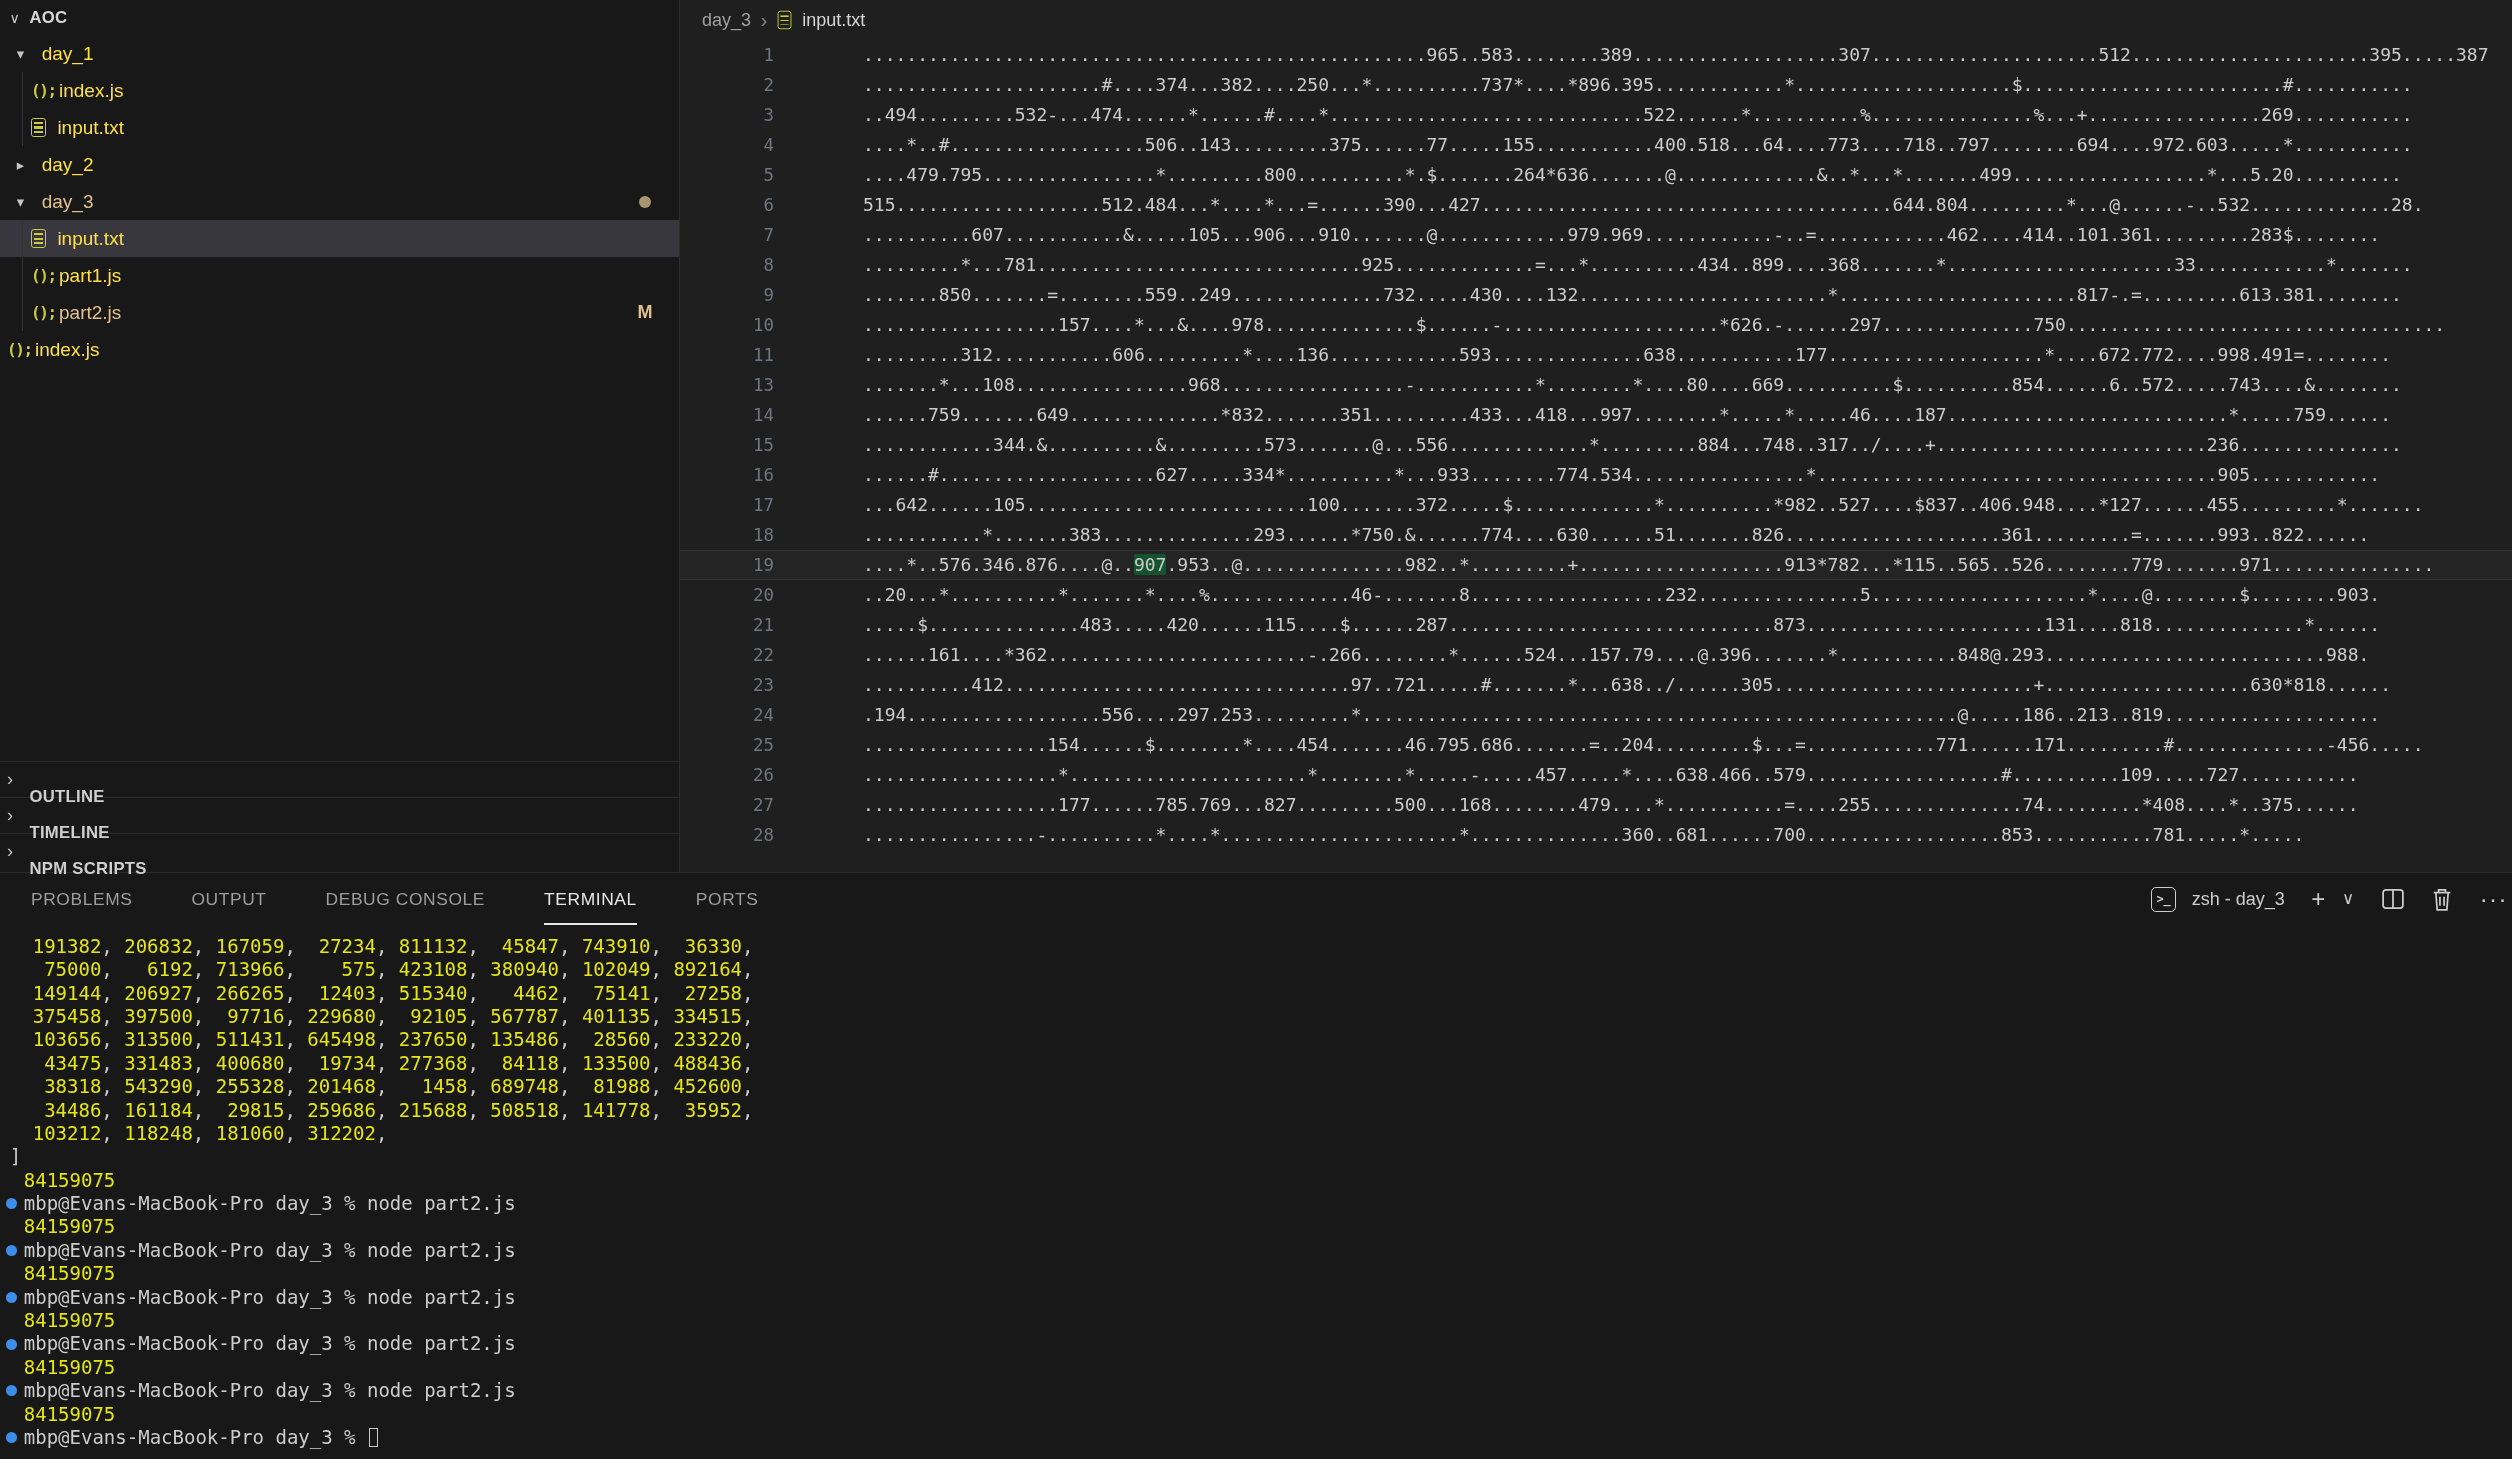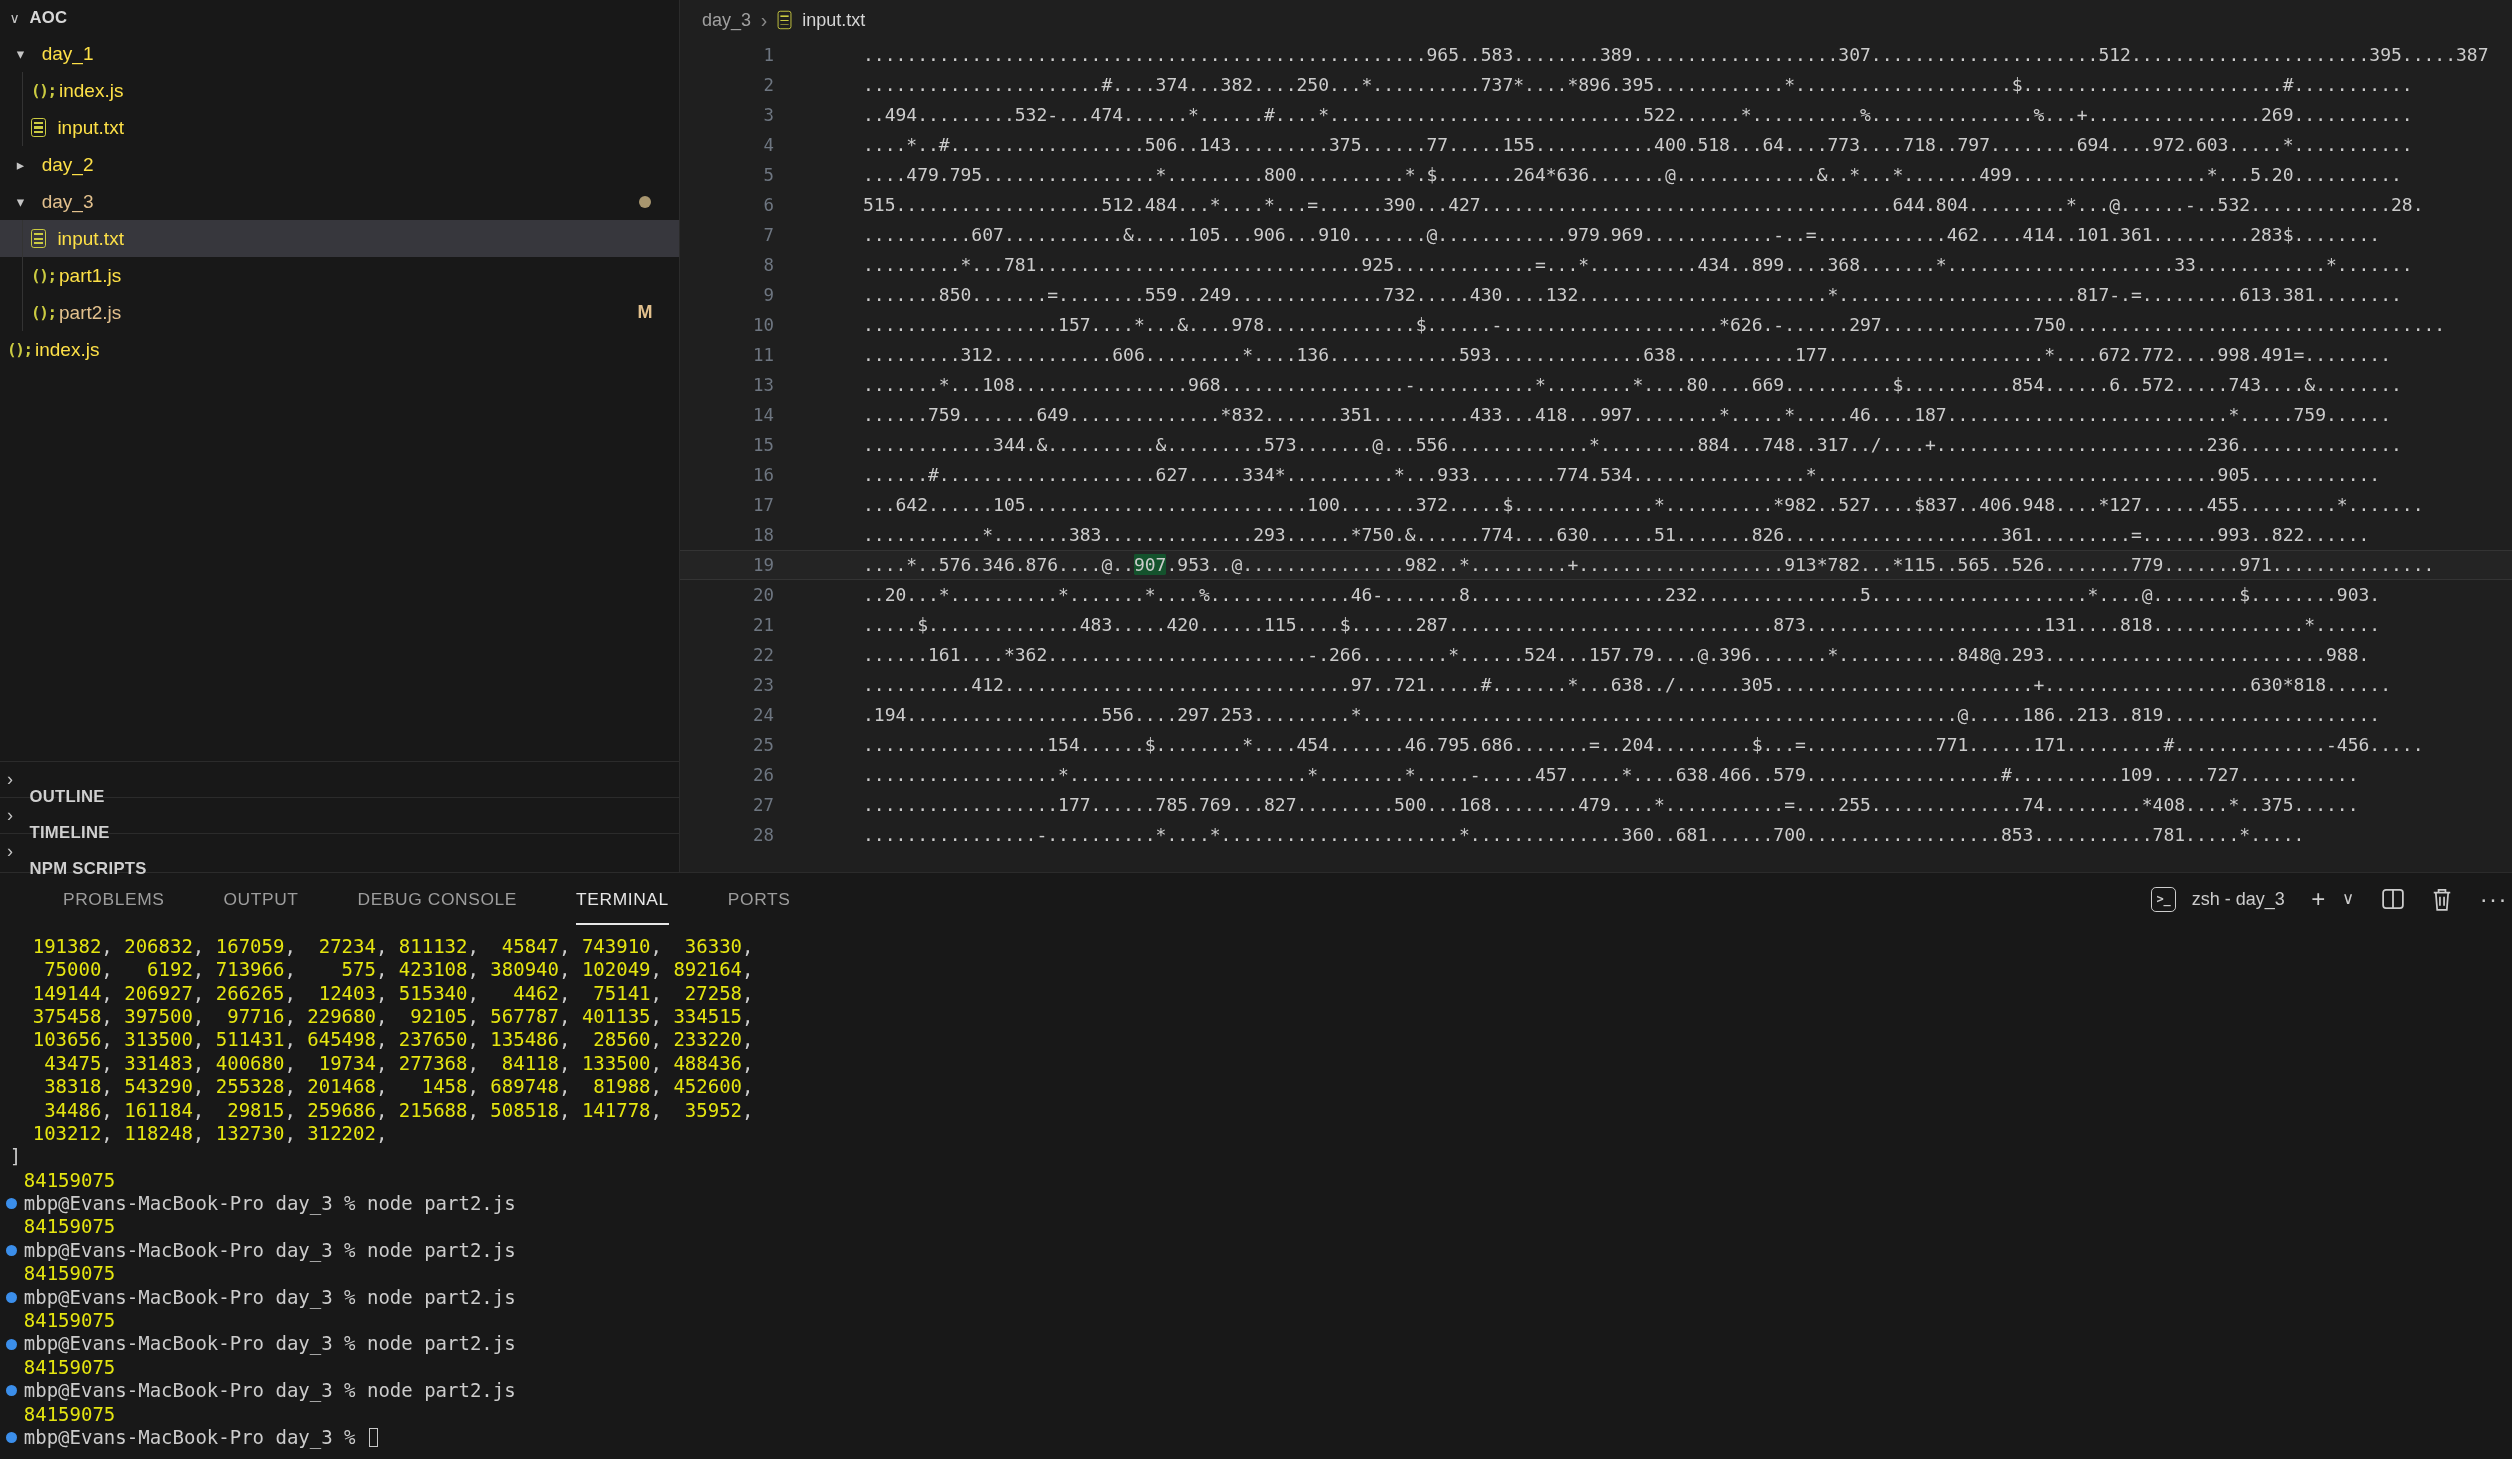--- a/index.html
+++ b/index.html
@@ -47,21 +47,21 @@
   .code { height:833px; overflow:hidden; font-family:"DejaVu Sans Mono",monospace; }
   .line { display:flex; height:30px; line-height:30px; white-space:pre; }
   .ln { width:94px; flex:none; text-align:right; color:var(--lineno,#6e7681); font-size:17.4px; }
   .lt { margin-left:89px; font-size:18px; color:#cccccc; }
   .line.cur { background:#242424; box-shadow:inset 0 0.7px 0 #3a3a3a, inset 0 -0.7px 0 #3a3a3a; }
   .selw { background:#14532d; border-radius:1.4px; }
 
   
   .panel { grid-row:2; grid-column:1 / span 2; background:var(--bg-side,#181818);
     border-top:0.7px solid var(--border,#2b2b2b); overflow:hidden; }
-  .panel-header { height:52px; display:flex; align-items:center; justify-content:space-between;margin-left:32px; }
+  .panel-header { height:52px; display:flex; align-items:center; justify-content:space-between; }
   .ptabs { display:flex; gap:59px; padding-left:31px; height:100%; align-items:stretch; }
   .ptab { display:flex; align-items:center; font-size:17.4px; letter-spacing:0.6px;
     color:var(--dim,#9d9d9d); border-bottom:2.1px solid transparent; padding-top:2.1px; }
   .ptab.on { color:#e7e7e7; border-bottom-color:#e7e7e7; }
   .pactions { display:flex; align-items:center; gap:26.5px; padding-right:4.2px; color:#cccccc; }
   .tbox { width:25px; height:25px; border:1.4px solid #cccccc; border-radius:4.9px; display:flex;
     align-items:center; justify-content:center; font-family:"DejaVu Sans Mono",monospace;
     font-size:12px; font-weight:bold; }
   .term-label { font-size:18px; color:#cccccc; margin-left:-11px; }
   .pic { font-size:24px; line-height:1; cursor:default; }
@@ -215,21 +215,21 @@
     </div>
     <div class="term">
         <div class="tl t-nums"><span>  </span><span class="y">191382</span><span>, </span><span class="y">206832</span><span>, </span><span class="y">167059</span><span>,  </span><span class="y">27234</span><span>, </span><span class="y">811132</span><span>,  </span><span class="y">45847</span><span>, </span><span class="y">743910</span><span>,  </span><span class="y">36330</span><span>,</span></div>
         <div class="tl t-nums"><span>   </span><span class="y">75000</span><span>,   </span><span class="y">6192</span><span>, </span><span class="y">713966</span><span>,    </span><span class="y">575</span><span>, </span><span class="y">423108</span><span>, </span><span class="y">380940</span><span>, </span><span class="y">102049</span><span>, </span><span class="y">892164</span><span>,</span></div>
         <div class="tl t-nums"><span>  </span><span class="y">149144</span><span>, </span><span class="y">206927</span><span>, </span><span class="y">266265</span><span>,  </span><span class="y">12403</span><span>, </span><span class="y">515340</span><span>,   </span><span class="y">4462</span><span>,  </span><span class="y">75141</span><span>,  </span><span class="y">27258</span><span>,</span></div>
         <div class="tl t-nums"><span>  </span><span class="y">375458</span><span>, </span><span class="y">397500</span><span>,  </span><span class="y">97716</span><span>, </span><span class="y">229680</span><span>,  </span><span class="y">92105</span><span>, </span><span class="y">567787</span><span>, </span><span class="y">401135</span><span>, </span><span class="y">334515</span><span>,</span></div>
         <div class="tl t-nums"><span>  </span><span class="y">103656</span><span>, </span><span class="y">313500</span><span>, </span><span class="y">511431</span><span>, </span><span class="y">645498</span><span>, </span><span class="y">237650</span><span>, </span><span class="y">135486</span><span>,  </span><span class="y">28560</span><span>, </span><span class="y">233220</span><span>,</span></div>
         <div class="tl t-nums"><span>   </span><span class="y">43475</span><span>, </span><span class="y">331483</span><span>, </span><span class="y">400680</span><span>,  </span><span class="y">19734</span><span>, </span><span class="y">277368</span><span>,  </span><span class="y">84118</span><span>, </span><span class="y">133500</span><span>, </span><span class="y">488436</span><span>,</span></div>
         <div class="tl t-nums"><span>   </span><span class="y">38318</span><span>, </span><span class="y">543290</span><span>, </span><span class="y">255328</span><span>, </span><span class="y">201468</span><span>,   </span><span class="y">1458</span><span>, </span><span class="y">689748</span><span>,  </span><span class="y">81988</span><span>, </span><span class="y">452600</span><span>,</span></div>
         <div class="tl t-nums"><span>   </span><span class="y">34486</span><span>, </span><span class="y">161184</span><span>,  </span><span class="y">29815</span><span>, </span><span class="y">259686</span><span>, </span><span class="y">215688</span><span>, </span><span class="y">508518</span><span>, </span><span class="y">141778</span><span>,  </span><span class="y">35952</span><span>,</span></div>
-        <div class="tl t-nums"><span>  </span><span class="y">103212</span><span>, </span><span class="y">118248</span><span>, </span><span class="y">132730</span><span>, </span><span class="y">312202</span><span>,</span></div>
+        <div class="tl t-nums"><span>  </span><span class="y">103212</span><span>, </span><span class="y">118248</span><span>, </span><span class="y">181060</span><span>, </span><span class="y">312202</span><span>,</span></div>
         <div class="tl t-plain">]</div>
         <div class="tl t-result"><span class="y">84159075</span></div>
         <div class="tl t-prompt"><span class="pdot"></span>mbp@Evans-MacBook-Pro day_3 % node part2.js</div>
         <div class="tl t-result"><span class="y">84159075</span></div>
         <div class="tl t-prompt"><span class="pdot"></span>mbp@Evans-MacBook-Pro day_3 % node part2.js</div>
         <div class="tl t-result"><span class="y">84159075</span></div>
         <div class="tl t-prompt"><span class="pdot"></span>mbp@Evans-MacBook-Pro day_3 % node part2.js</div>
         <div class="tl t-result"><span class="y">84159075</span></div>
         <div class="tl t-prompt"><span class="pdot"></span>mbp@Evans-MacBook-Pro day_3 % node part2.js</div>
         <div class="tl t-result"><span class="y">84159075</span></div>

